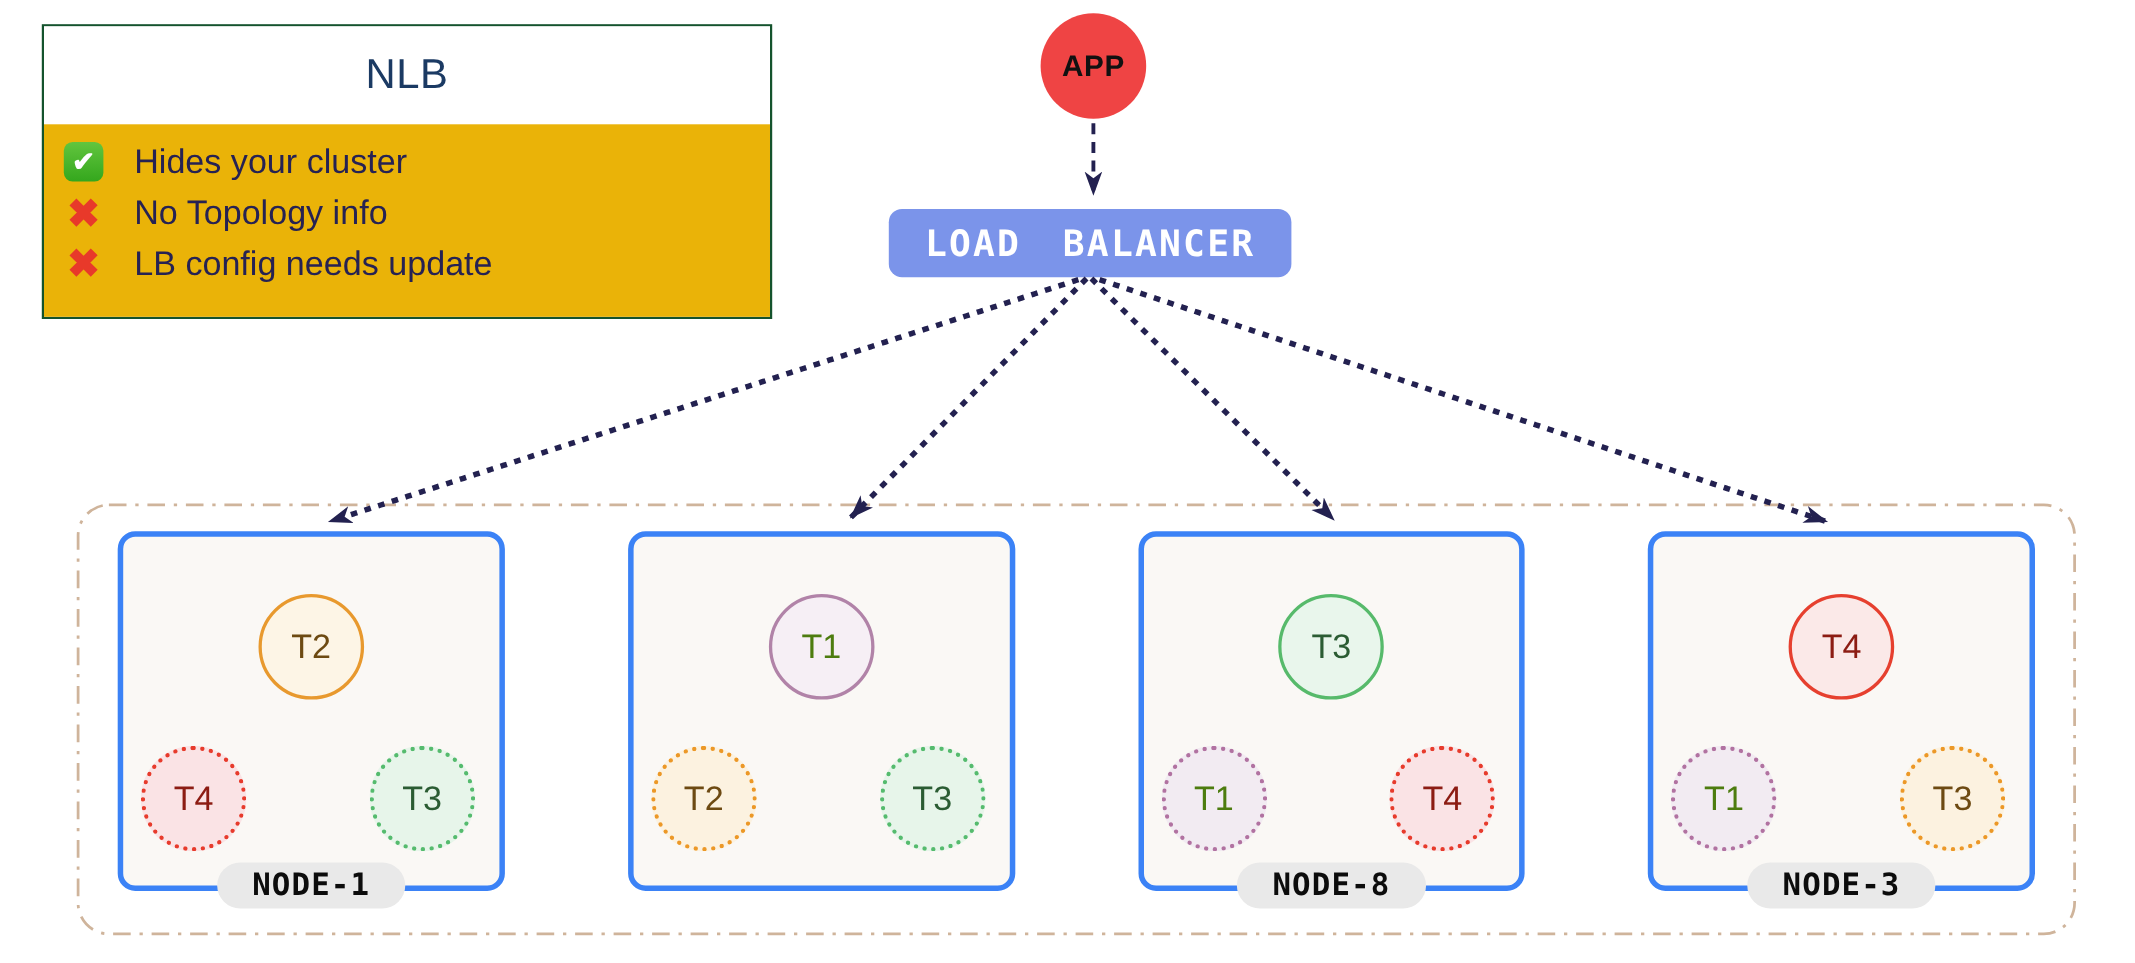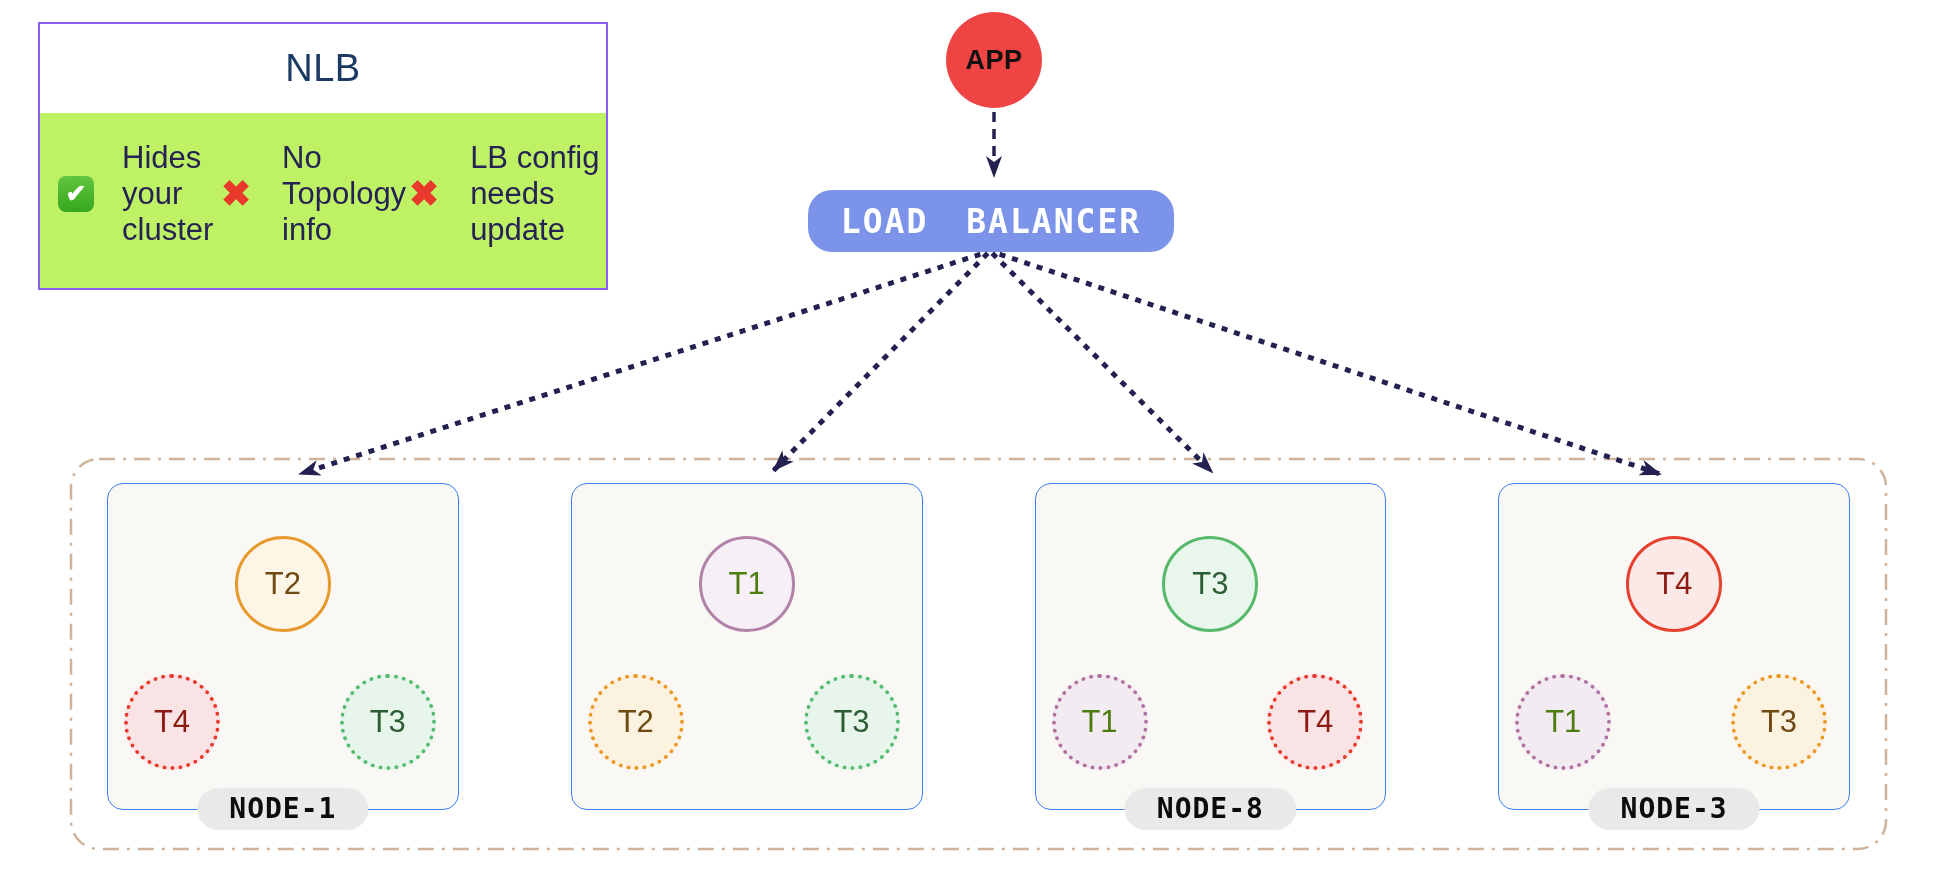--- a/index.html
+++ b/index.html
@@ -3,72 +3,72 @@
 <meta charset="utf-8">
 <style>
   html,body{margin:0;padding:0;background:#ffffff;}
   .canvas{
     position:relative;width:1941px;height:875px;background:#ffffff;overflow:hidden;
     font-family:"Liberation Sans",sans-serif;
   }
 
   
   .legend{
-    position:absolute;left:38px;top:22px;width:570px;height:268px;
-    border:2px solid #8b5cf6;background:#ffffff;box-sizing:border-box;
+    position:absolute;left:38px;top:22px;width:664px;height:268px;
+    border:2px solid #14532d;background:#ffffff;box-sizing:border-box;
     display:flex;flex-direction:column;
   }
   .legend-header{
     flex:0 0 89px;display:flex;align-items:center;justify-content:center;
     background:#ffffff;
   }
   .legend-title{
     font-size:38px;color:#1b3a63;letter-spacing:.5px;font-weight:500;
   }
   .legend-body{
-    flex:1;background:#bef264;display:flex;flex-direction:row;
+    flex:1;background:#eab308;display:flex;flex-direction:column;
     justify-content:space-evenly;padding:6px 0 20px 18px;
   }
   .legend-row{display:flex;align-items:center;gap:28px;}
   .licon{width:36px;height:36px;display:flex;align-items:center;justify-content:center;flex:0 0 36px;}
   .licon[data-icon="check"]{
     background:linear-gradient(180deg,#62c53e,#34a71d);border-radius:8px;
   }
   .licon[data-icon="check"]::after{content:"✔";color:#ffffff;font-size:25px;font-weight:bold;}
   .licon[data-icon="cross"]::after{content:"✖";color:#e8392a;font-size:36px;font-weight:bold;line-height:1;}
   .legend-text{font-size:31px;color:#262253;}
 
   
   .app-circle{
     position:absolute;left:946px;top:12px;width:96px;height:96px;border-radius:50%;
     background:#ef4444;display:flex;align-items:center;justify-content:center;
   }
   .app-label{font-size:27px;font-weight:bold;color:#111111;letter-spacing:.5px;}
 
   
   .lb-box{
-    position:absolute;left:808px;top:190px;width:366px;height:62px;border-radius:24px;
+    position:absolute;left:808px;top:190px;width:366px;height:62px;border-radius:12px;
     background:#7b94ea;display:flex;align-items:center;justify-content:center;
   }
   .lb-label{
     font-family:"DejaVu Sans Mono",monospace;font-weight:bold;color:#ffffff;
     font-size:33px;letter-spacing:2px;word-spacing:16px;white-space:nowrap;
   }
 
   
   .wire-layer{position:absolute;left:0;top:0;width:1941px;height:875px;pointer-events:none;z-index:3;}
 
   
   .cluster{
     position:absolute;left:70px;top:458px;width:1817px;height:392px;box-sizing:border-box;
     display:flex;gap:112px;padding:25px 37px 0 37px;z-index:2;
   }
   .node{
     position:relative;flex:1;height:327px;background:#faf8f5;
-    border:1px solid #3b82f6;border-radius:16px;box-sizing:border-box;
+    border:5px solid #3b82f6;border-radius:16px;box-sizing:border-box;
   }
   .tcircle{
     position:absolute;width:96px;height:96px;border-radius:50%;box-sizing:border-box;
     display:flex;align-items:center;justify-content:center;
     font-size:31px;font-weight:500;
   }
   .tcircle.solid{left:50%;transform:translateX(-50%);top:52px;border-style:solid;border-width:3px;}
   .tcircle.dotted{top:190px;border-style:dotted;border-width:4px;}
   .tcircle.pos-left{left:16px;}
   .tcircle.pos-right{right:22px;}

